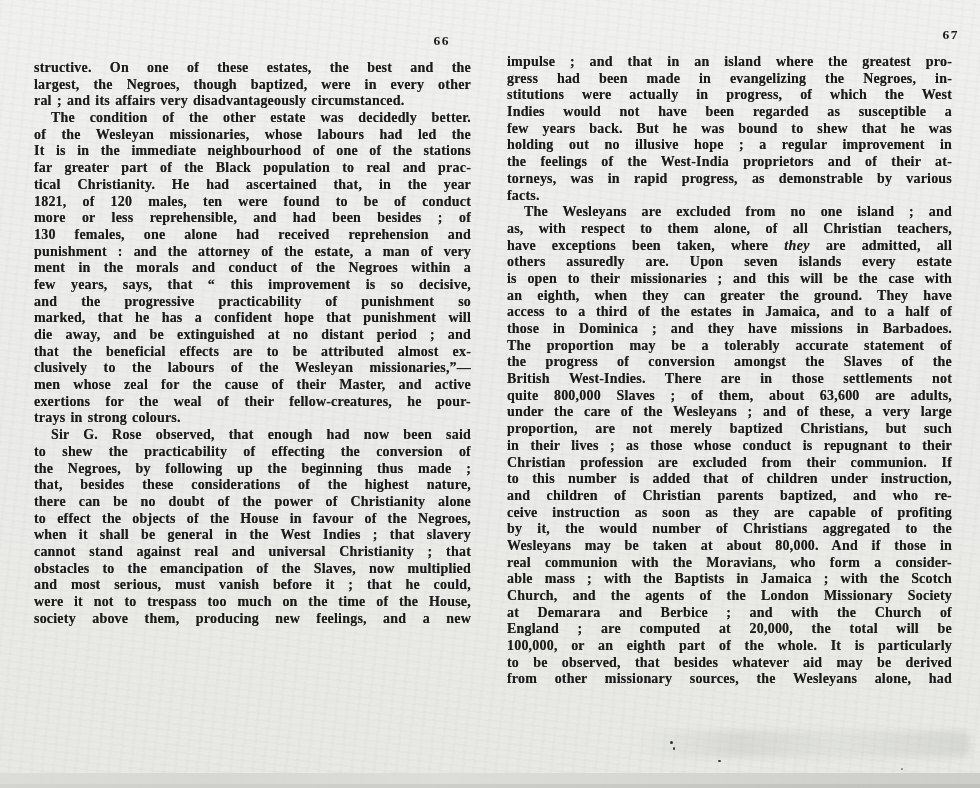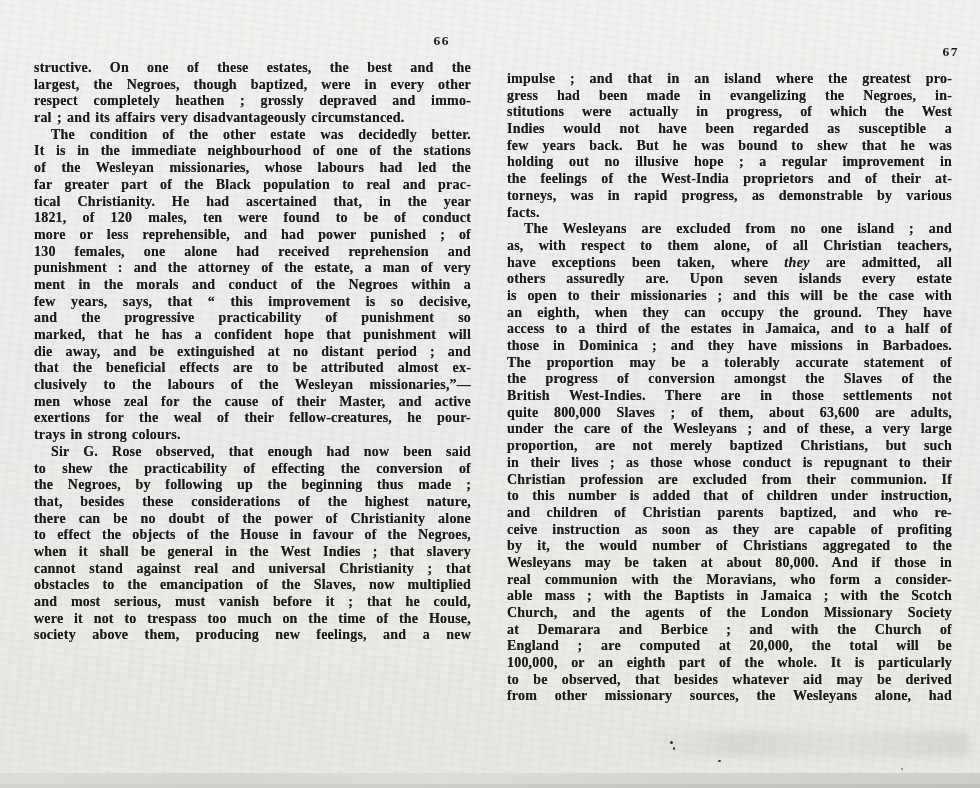--- a/index.html
+++ b/index.html
@@ -29,21 +29,21 @@
   }
 
   .page {
     position: absolute;
     font-size: 14px;
     font-weight: 700;
     letter-spacing: 0.2px;
     word-spacing: 1.5px;
   }
   .page-left  { left: 34px;  top: 33px; width: 437px; }
-  .page-right { left: 507px; top: 44px; width: 445px; }
+  .page-right { left: 507px; top: 27px; width: 445px; }
 
   .page-num {
     display: block;
     text-align: right;
     font-size: 13.5px;
     letter-spacing: 1.5px;
     height: 17px;
     margin-bottom: 10px;
   }
   .page-left  .page-num { transform: translateX(-21px); }
@@ -98,29 +98,28 @@
 </head>
 <body>
 
 <div class="texture"></div>
 
 <div class="page page-left">
   <span class="page-num">66</span>
   <div class="page-lines">
       <div class="line">structive.  On one of these estates, the best and the</div>
       <div class="line">largest, the Negroes, though baptized, were in every other</div>
-      <div class="line">respect completely heathen ; grossly depraved and immo-</div>
       <div class="line par-end">ral ; and its affairs very disadvantageously circumstanced.</div>
       <div class="line indent">The condition of the other estate was decidedly better.</div>
+      <div class="line">of the Wesleyan missionaries, whose labours had led the</div>
       <div class="line">It is in the immediate neighbourhood of one of the stations</div>
-      <div class="line">of the Wesleyan missionaries, whose labours had led the</div>
       <div class="line">far greater part of the Black population to real and prac-</div>
       <div class="line">tical Christianity.  He had ascertained that, in the year</div>
       <div class="line">1821, of 120 males, ten were found to be of conduct</div>
-      <div class="line">more or less reprehensible, and had power punished ; of</div>
+      <div class="line">more or less reprehensible, and had been besides ; of</div>
       <div class="line">130 females, one alone had received reprehension and</div>
       <div class="line">punishment : and the attorney of the estate, a man of very</div>
       <div class="line">ment in the morals and conduct of the Negroes within a</div>
       <div class="line">few years, says, that “ this improvement is so decisive,</div>
       <div class="line">and the progressive practicability of punishment so</div>
       <div class="line">marked, that he has a confident hope that punishment will</div>
       <div class="line">die away, and be extinguished at no distant period ; and</div>
       <div class="line">that the beneficial effects are to be attributed almost ex-</div>
       <div class="line">clusively to the labours of the Wesleyan missionaries,”—</div>
       <div class="line">men whose zeal for the cause of their Master, and active</div>
@@ -151,21 +150,21 @@
       <div class="line">few years back.  But he was bound to shew that he was</div>
       <div class="line">holding out no illusive hope ; a regular improvement in</div>
       <div class="line">the feelings of the West-India proprietors and of their at-</div>
       <div class="line">torneys, was in rapid progress, as demonstrable by various</div>
       <div class="line par-end">facts.</div>
       <div class="line indent">The Wesleyans are excluded from no one island ; and</div>
       <div class="line">as, with respect to them alone, of all Christian teachers,</div>
       <div class="line">have exceptions been taken, where <i>they</i> are admitted, all</div>
       <div class="line">others assuredly are.  Upon seven islands every estate</div>
       <div class="line">is open to their missionaries ; and this will be the case with</div>
-      <div class="line">an eighth, when they can occupy the ground.  They have</div>
+      <div class="line">an eighth, when they can greater the ground.  They have</div>
       <div class="line">access to a third of the estates in Jamaica, and to a half of</div>
       <div class="line">those in Dominica ; and they have missions in Barbadoes.</div>
       <div class="line">The proportion may be a tolerably accurate statement of</div>
       <div class="line">the progress of conversion amongst the Slaves of the</div>
       <div class="line">British West-Indies.  There are in those settlements not</div>
       <div class="line">quite 800,000 Slaves ; of them, about 63,600 are adults,</div>
       <div class="line">under the care of the Wesleyans ; and of these, a very large</div>
       <div class="line">proportion, are not merely baptized Christians, but such</div>
       <div class="line">in their lives ; as those whose conduct is repugnant to their</div>
       <div class="line">Christian profession are excluded from their communion.  If</div>

